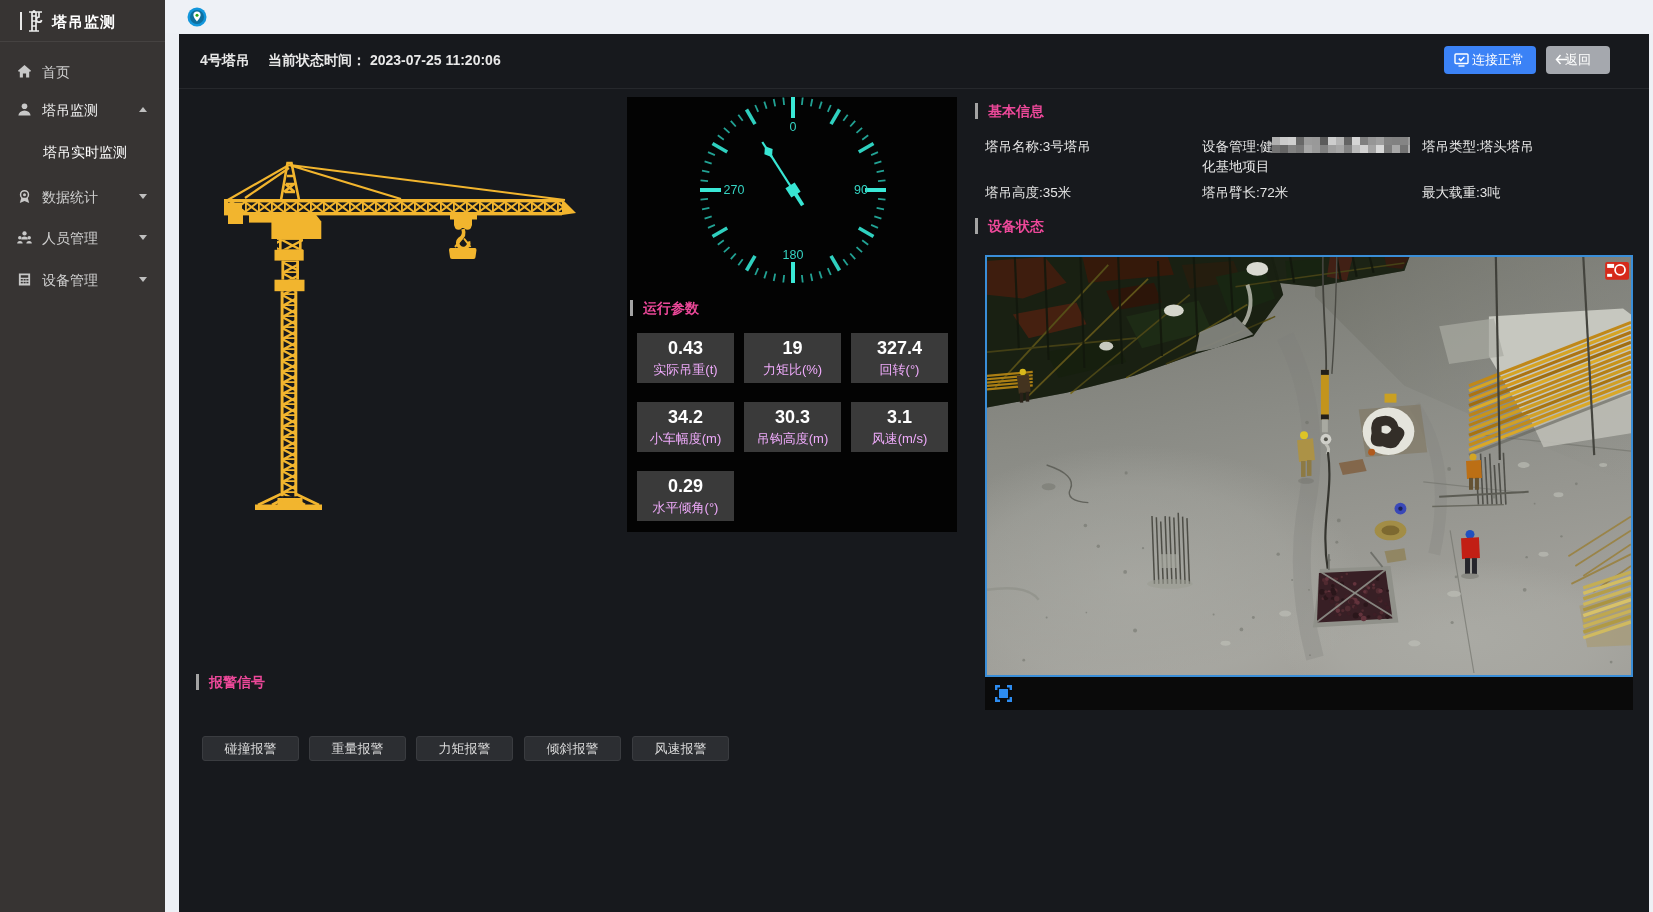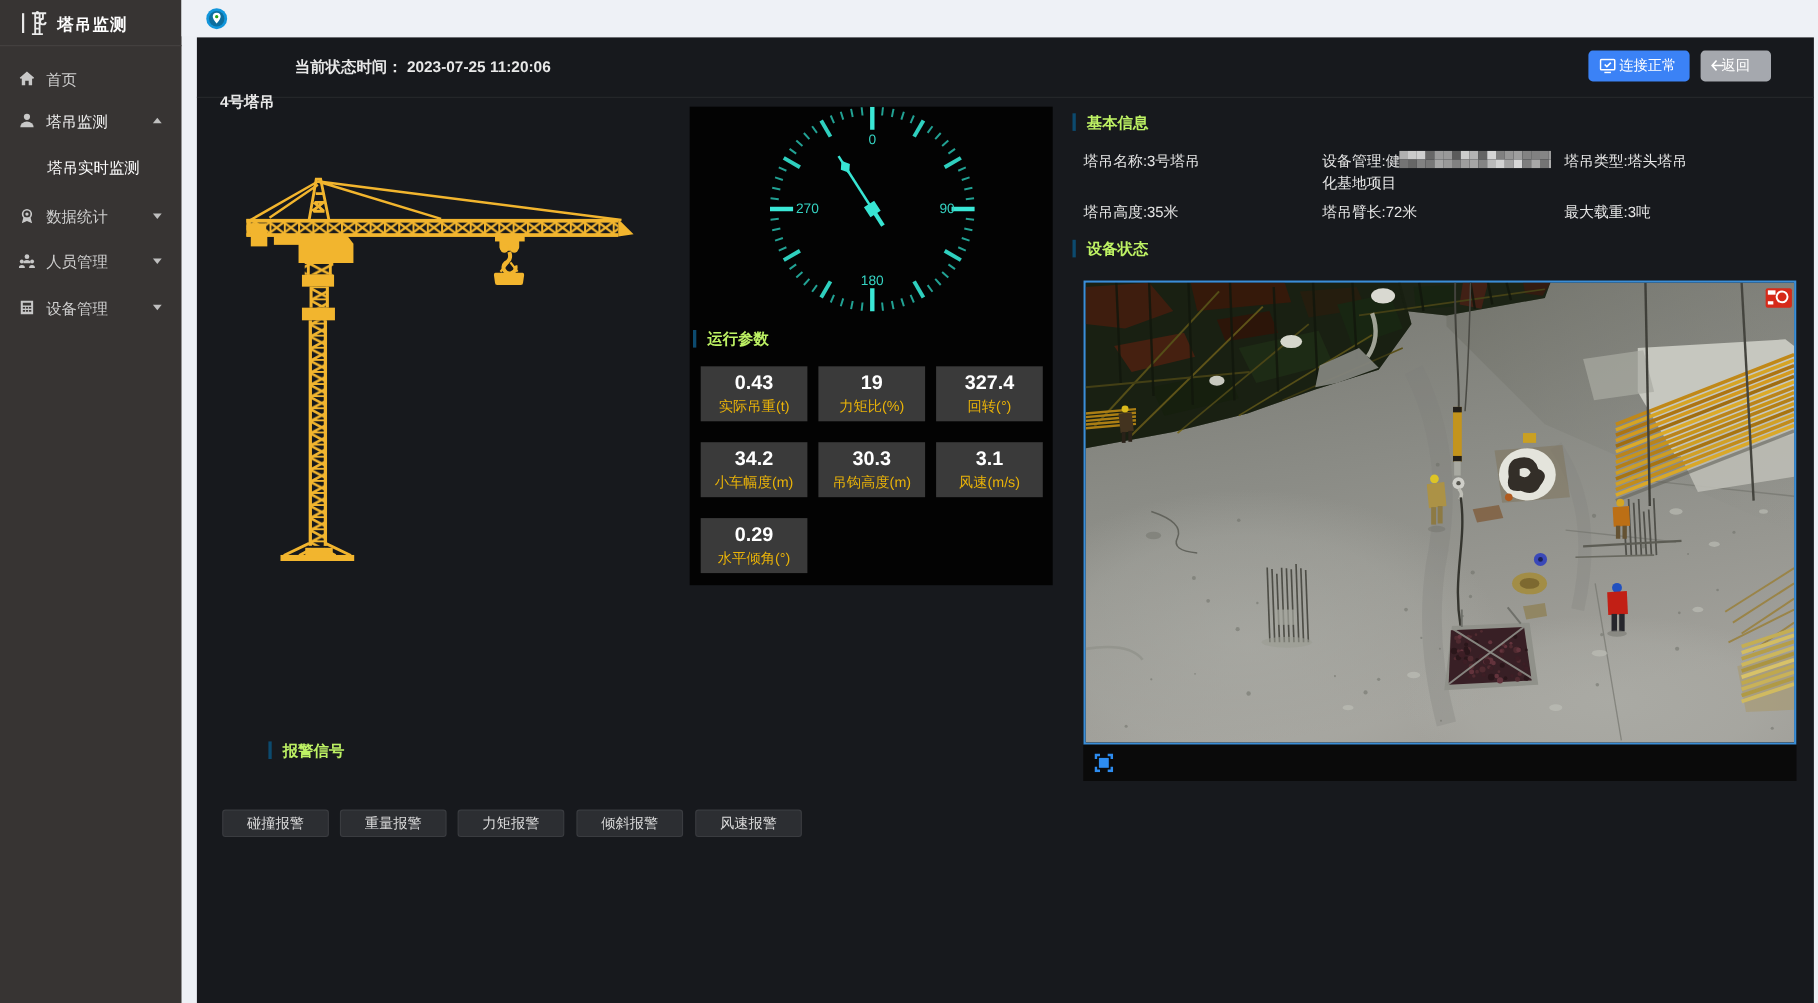--- a/index.html
+++ b/index.html
@@ -16,40 +16,40 @@
 .mitem .ar { position:absolute; right:18px; top:7px; width:0; height:0; }
 .ardown { border-left:4.5px solid transparent; border-right:4.5px solid transparent; border-top:5px solid #bfbfbf; }
 .arup { border-left:4.5px solid transparent; border-right:4.5px solid transparent; border-bottom:5px solid #bfbfbf; }
 
 #crumb { position:absolute; left:165px; top:0; width:1488px; height:33px; background:#eef1f6; }
 #crumb .pin { position:absolute; left:22px; top:7px; }
 #crumb .t { position:absolute; left:47px; top:9px; font-size:13px; color:#515a6e; }
 
 #content { position:absolute; left:179px; top:34px; width:1470px; height:878px; background:#17191d; color:#e8e8e8; }
 #chead { position:absolute; left:0; top:0; width:1470px; height:55px; border-bottom:1px solid #26282c; }
-#chead .t1 { position:absolute; left:21px; top:18px; font-size:14px; font-weight:bold; color:#e8e8e8;margin-top:32px; }
+#chead .t1 { position:absolute; left:21px; top:18px; font-size:14px; font-weight:bold; color:#e8e8e8; }
 #chead .t2 { position:absolute; left:89px; top:18px; font-size:14px; font-weight:bold; color:#e8e8e8; }
 .btn-blue { position:absolute; left:1265px; top:12px; width:92px; height:28px; background:#3b82f6; border-radius:4px; color:#fff; font-size:13px; text-align:center; line-height:28px; }
 .btn-gray { position:absolute; left:1367px; top:12px; width:64px; height:28px; background:#a5a8ae; border-radius:4px; color:#fff; font-size:13px; text-align:center; line-height:28px; }
 
 #gpanel { position:absolute; left:448px; top:63px; width:330px; height:435px; background:#030303; }
-.sec-title { font-size:14px; font-weight:bold; color:#bef264; border-left:3px solid #0c4a6e; padding-left:10px; height:16px; line-height:16px; }
+.sec-title { font-size:14px; font-weight:bold; color:#ec4899; border-left:3px solid #a3a3a3; padding-left:10px; height:16px; line-height:16px; }
 #gpanel .sec-title { position:absolute; left:3px; top:203px; }
 .tile { position:absolute; width:97px; height:50px; background:#3a3a3a; text-align:center; }
 .tile .v { font-size:18px; font-weight:bold; color:#fff; margin-top:5px; }
-.tile .l { font-size:13px; color:#eab308; margin-top:2px; }
+.tile .l { font-size:13px; color:#f0abfc; margin-top:2px; }
 
 #binfo-title { position:absolute; left:796px; top:69px; }
 .inf { position:absolute; font-size:13.5px; color:#e6e6e6; }
 #dstat-title { position:absolute; left:796px; top:184px; }
 #video { position:absolute; left:806px; top:221px; width:648px; height:455px; background:#0a0a0a; }
 #photo { position:absolute; left:0; top:0; width:648px; height:422px; border:2px solid #3a8ed8; }
 #vbar { position:absolute; left:0; top:422px; width:648px; height:33px; background:#0a0a0a; }
 
-#alarm-title { position:absolute; left:17px; top:640px;margin-left:48px; }
+#alarm-title { position:absolute; left:17px; top:640px; }
 .abtn { position:absolute; top:702px; width:97px; height:25px; background:#2c2e32; border:1px solid #3a3c40; border-radius:3px; color:#dcdcdc; font-size:13px; text-align:center; line-height:24px; }
 </style>
 </head>
 <body>
 <div id="page">
   <div id="sidebar">
     <div id="logo">
       <div class="bar"></div>
       <svg style="position:absolute;left:26px;top:9px" width="22" height="24" viewBox="0 0 22 24">
           <g stroke="#ececec" stroke-width="1.7" fill="none">

